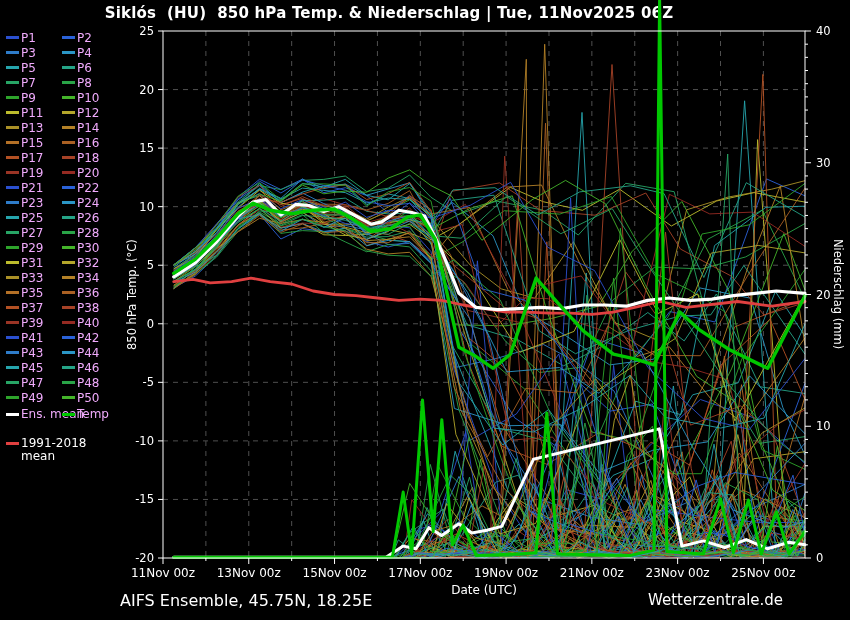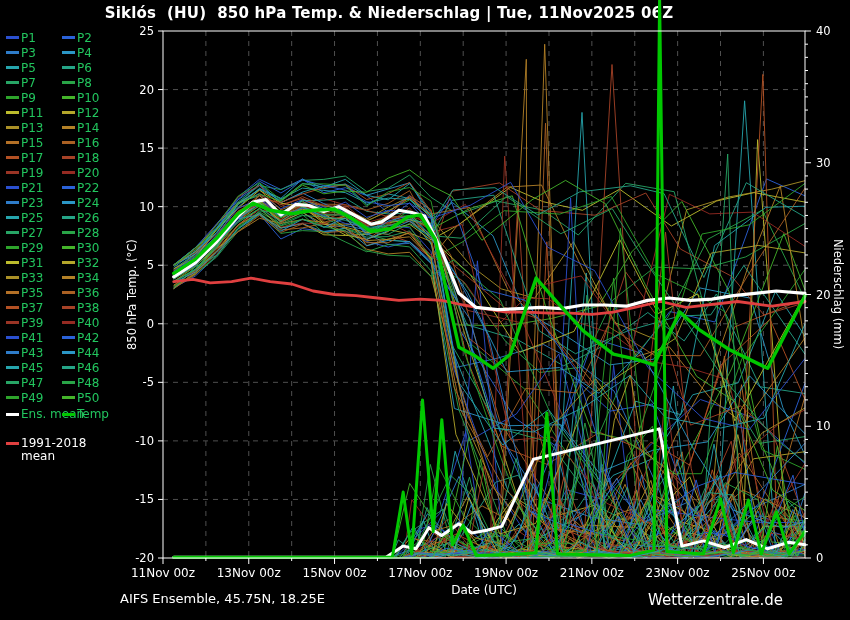--- a/index.html
+++ b/index.html
@@ -5,33 +5,33 @@
   html,body{margin:0;padding:0;background:#000;}
   body{width:850px;height:620px;position:relative;overflow:hidden;
        font-family:"DejaVu Sans",sans-serif;color:#fff;}
   .title{position:absolute;top:4px;left:0;width:778px;text-align:center;
          font-size:15px;font-weight:bold;letter-spacing:.2px;white-space:pre;}
   #chart{position:absolute;top:0;left:0;}
   .legend{position:absolute;left:6px;top:30px;width:118px;}
   .lrow{display:flex;height:15px;align-items:center;}
   .lcell{display:flex;align-items:center;width:56px;}
   .swatch{display:inline-block;width:13px;height:3px;margin-right:2px;flex:none;}
-  .llabel{font-size:12px;line-height:12px;color:#22c55e;white-space:nowrap;}
+  .llabel{font-size:12px;line-height:12px;color:#f0abfc;white-space:nowrap;}
   .legend-special{position:absolute;left:6px;top:408px;display:flex;}
   .legend-climate{position:absolute;left:6px;top:437px;display:flex;align-items:flex-start;}
   .legend-climate .swatch{margin-top:5px;}
   .twoline{font-size:12px;line-height:13px;color:#fff;}
   .ylabel-left{position:absolute;left:124px;top:31px;height:527px;width:16px;
       display:flex;align-items:center;justify-content:center;
       writing-mode:vertical-rl;transform:rotate(180deg);font-size:11.5px;}
   .ylabel-right{position:absolute;left:830px;top:31px;height:527px;width:16px;
       display:flex;align-items:center;justify-content:center;
       writing-mode:vertical-rl;font-size:11.5px;}
   .xlabel{position:absolute;left:163px;top:583px;width:642px;text-align:center;font-size:12px;}
-  .footer-left{position:absolute;left:120px;top:591px;font-size:13px;}
+  .footer-left{position:absolute;left:120px;top:591px;font-size:16px;}
   .footer-right{position:absolute;left:648px;top:591px;font-size:15px;}
 </style>
 </head>
 <body>
 
 <div class="title">Siklós  (HU)  850 hPa Temp. &amp; Niederschlag | Tue, 11Nov2025 06Z</div>
 
 <svg id="chart" width="850" height="620">
     <g stroke="#4f4f4f" stroke-dasharray="5,5" stroke-width="1">
       <line x1="163" x2="805" y1="89.55555555555556" y2="89.55555555555556"></line>

